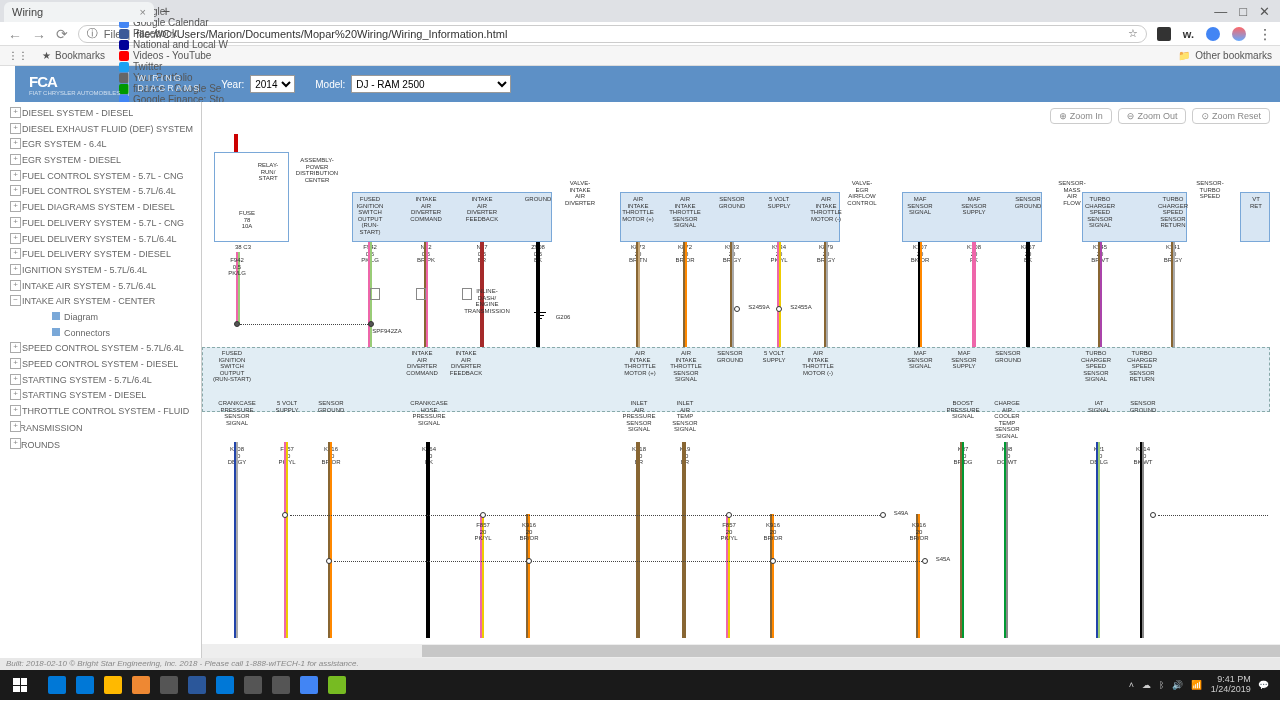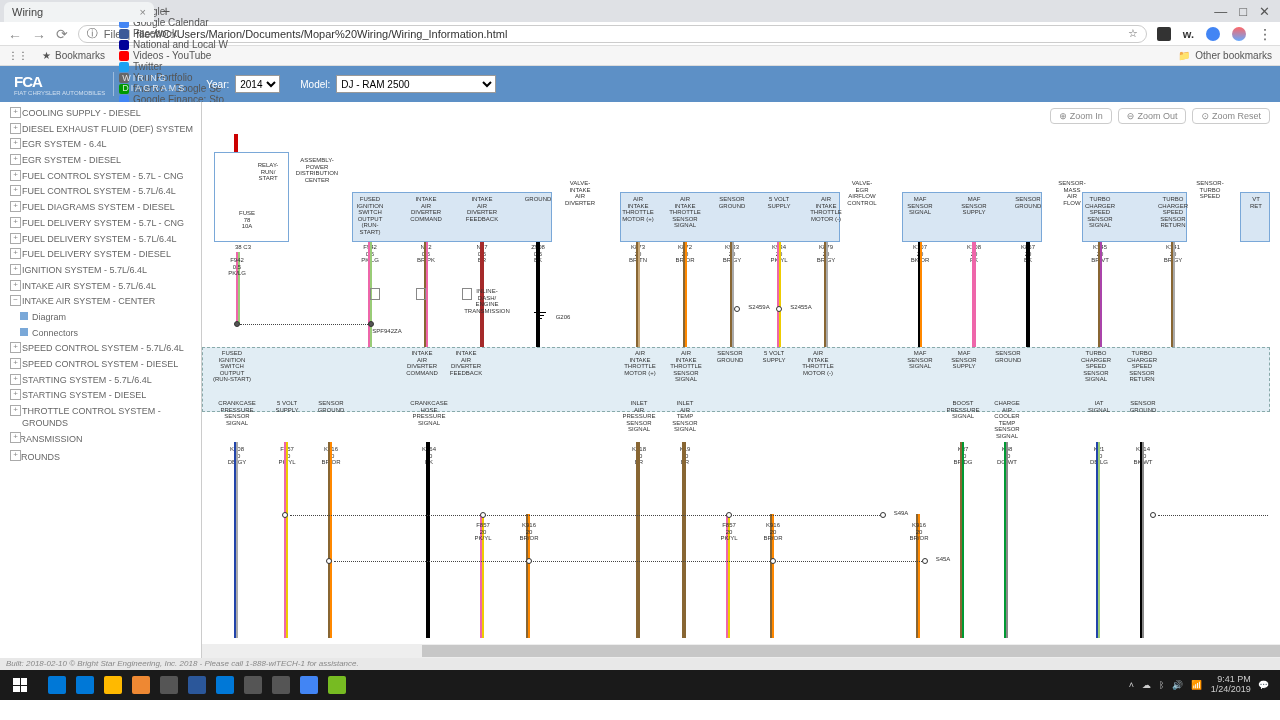--- a/index.html
+++ b/index.html
@@ -11,37 +11,37 @@
 .chrome-ctl { margin-left:auto; display:flex; gap:12px; padding:0 6px; color:#555; font-size:13px; }
 .addr-row { height:24px; background:#fff; display:flex; align-items:center; gap:10px; padding:0 8px; border-bottom:1px solid #ddd; }
 .addr-row .nav-i { color:#888; font-size:14px; cursor:pointer; }
 .addr-box { flex:1; display:flex; align-items:center; gap:6px; height:18px; border:1px solid #ccc; border-radius:10px; padding:0 8px; font-size:11px; color:#666; }
 .addr-right { display:flex; gap:12px; align-items:center; }
 .addr-right .ic { width:14px; height:14px; background:#888; border-radius:2px; }
 .bm-row { height:20px; background:#f6f6f6; display:flex; align-items:center; gap:14px; padding:0 8px; font-size:10px; color:#555; border-bottom:1px solid #ddd; }
 .bm { display:flex; align-items:center; gap:4px; cursor:pointer; }
 .bm .dot { width:10px; height:10px; border-radius:2px; }
 .bm-right { margin-left:auto; }
-.app-bar { height:36px; background:#5d90c6; display:flex; align-items:center; padding:0 14px; gap:20px; color:#fff; }
+.app-bar { height:36px; background:#5d90c6; display:flex; align-items:center; padding:0 14px; gap:20px; color:#fff;margin-left:15px; }
 .logo-blk { display:flex; align-items:center; gap:8px; }
 .logo-fca { font-weight:900; font-size:15px; letter-spacing:-1px; }
 .logo-sub { font-size:6px; opacity:.7; }
 .logo-div { width:1px; height:24px; background:rgba(255,255,255,.4); }
 .logo-wd { font-size:9px; letter-spacing:2px; opacity:.8; line-height:1.1; }
 .sel-grp { display:flex; align-items:center; gap:6px; font-size:10px; }
 .sel-grp select { font-size:10px; height:18px; background:#fff; border:1px solid #999; }
 .main-area { display:flex; height:556px; }
 .sidebar { width:202px; background:#fff; overflow-y:scroll; border-right:1px solid #ccc; font-size:9px; color:#666; padding:4px 0; }
 .sidebar::-webkit-scrollbar { width:14px; }
 .sidebar::-webkit-scrollbar-thumb { background:#c7c7c7; }
 .side-item { padding:2px 6px 2px 22px; position:relative; cursor:pointer; line-height:1.3; }
 .side-item::before { content:"+"; position:absolute; left:10px; top:1px; width:9px; height:9px; border:1px solid #aaa; font-size:8px; line-height:8px; text-align:center; color:#888; background:#fff; }
 .side-item.minus::before { content:"−"; }
 .side-item.leaf::before { display:none; }
-.side-sub { padding-left:20px; }
+.side-sub { padding-left:52px; }
 .side-sub .ico { display:inline-block; width:8px; height:8px; background:#7aa8d8; margin-right:4px; }
 .side-cat { padding:3px 6px 3px 14px; font-weight:400; color:#666; }
 .canvas-wrap { flex:1; position:relative; background:#fff; overflow:hidden; }
 .zoom-ctl { position:absolute; top:6px; right:10px; display:flex; gap:6px; z-index:5; }
 .zoom-btn { background:#fff; border:1px solid #ccc; border-radius:4px; padding:2px 8px; font-size:9px; color:#888; cursor:pointer; display:flex; align-items:center; gap:3px; }
 .diagram { position:absolute; inset:0; }
 .box { position:absolute; border:1px solid #7aa8d8; background:#d8e6f3; font-size:6px; color:#333; text-align:center; padding:4px; line-height:1.2; }
 .lbl { position:absolute; font-size:6px; color:#333; text-align:center; line-height:1.1; }
 .wire-pair { position:absolute; width:4px; }
 .wire-pair .a, .wire-pair .b { position:absolute; top:0; bottom:0; width:2px; }
@@ -138,21 +138,21 @@
   </div>
   <div class="sel-grp">
     <span>Model:</span>
     <select style="width:160px"><option>DJ - RAM 2500</option></select>
   </div>
 </div>
 
 <div class="main-area">
   <div class="sidebar">
     <div id="side-before">
-        <div class="side-item">COOLING SUPPLY - DIESEL</div>
+        <div class="side-item">DIESEL SYSTEM - DIESEL</div>
         <div class="side-item">DIESEL EXHAUST FLUID (DEF) SYSTEM</div>
         <div class="side-item">EGR SYSTEM - 6.4L</div>
         <div class="side-item">EGR SYSTEM - DIESEL</div>
         <div class="side-item">FUEL CONTROL SYSTEM - 5.7L - CNG</div>
         <div class="side-item">FUEL CONTROL SYSTEM - 5.7L/6.4L</div>
         <div class="side-item">FUEL DIAGRAMS SYSTEM - DIESEL</div>
         <div class="side-item">FUEL DELIVERY SYSTEM - 5.7L - CNG</div>
         <div class="side-item">FUEL DELIVERY SYSTEM - 5.7L/6.4L</div>
         <div class="side-item">FUEL DELIVERY SYSTEM - DIESEL</div>
         <div class="side-item">IGNITION SYSTEM - 5.7L/6.4L</div>
@@ -161,21 +161,21 @@
     <div class="side-item minus">INTAKE AIR SYSTEM - CENTER</div>
     <div id="side-exp">
         <div class="side-item leaf side-sub"><span class="ico"></span>Diagram</div>
         <div class="side-item leaf side-sub"><span class="ico"></span>Connectors</div>
       </div>
     <div id="side-after">
         <div class="side-item">SPEED CONTROL SYSTEM - 5.7L/6.4L</div>
         <div class="side-item">SPEED CONTROL SYSTEM - DIESEL</div>
         <div class="side-item">STARTING SYSTEM - 5.7L/6.4L</div>
         <div class="side-item">STARTING SYSTEM - DIESEL</div>
-        <div class="side-item">THROTTLE CONTROL SYSTEM - GROUNDS</div>
+        <div class="side-item">THROTTLE CONTROL SYSTEM - FLUID</div>
       </div>
     <div id="side-cats">
         <div class="side-cat side-item">TRANSMISSION</div>
         <div class="side-cat side-item">GROUNDS</div>
       </div>
   </div>
 
   <div class="canvas-wrap">
     <div class="zoom-ctl">
       <div class="zoom-btn">⊕ <span>Zoom In</span></div>

